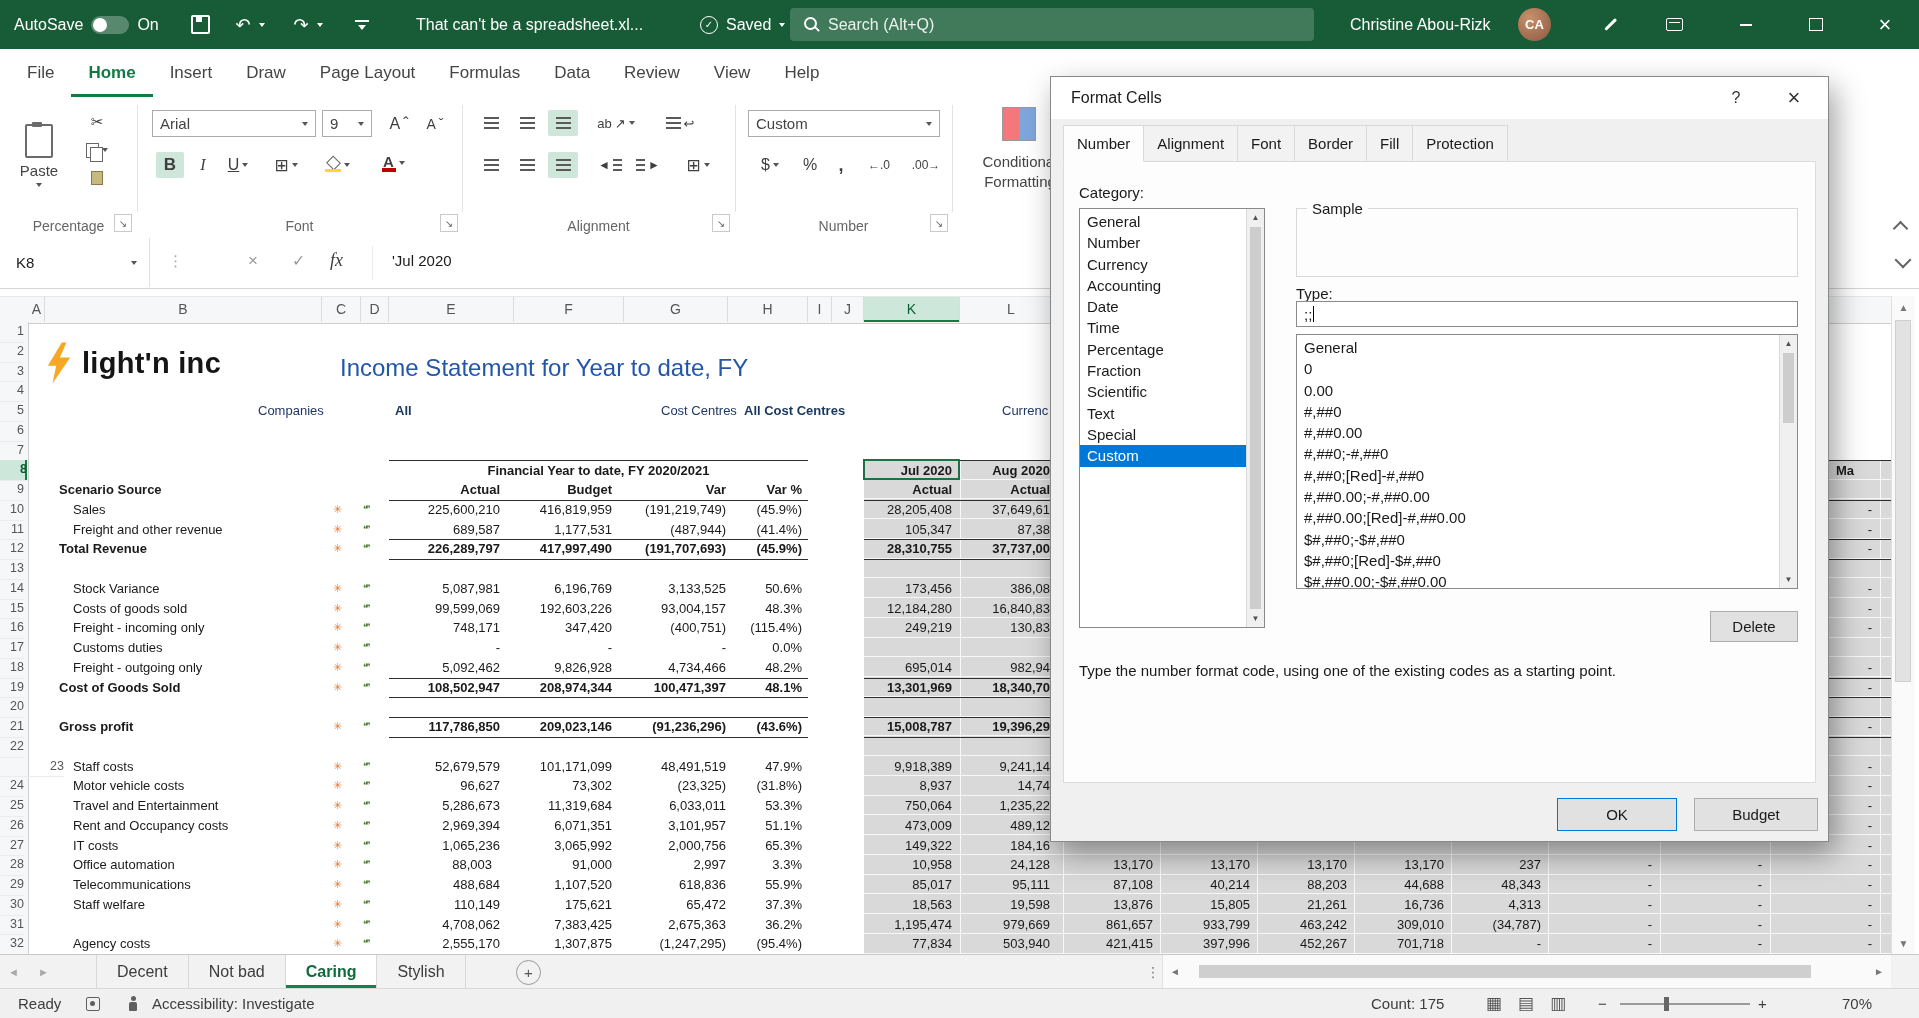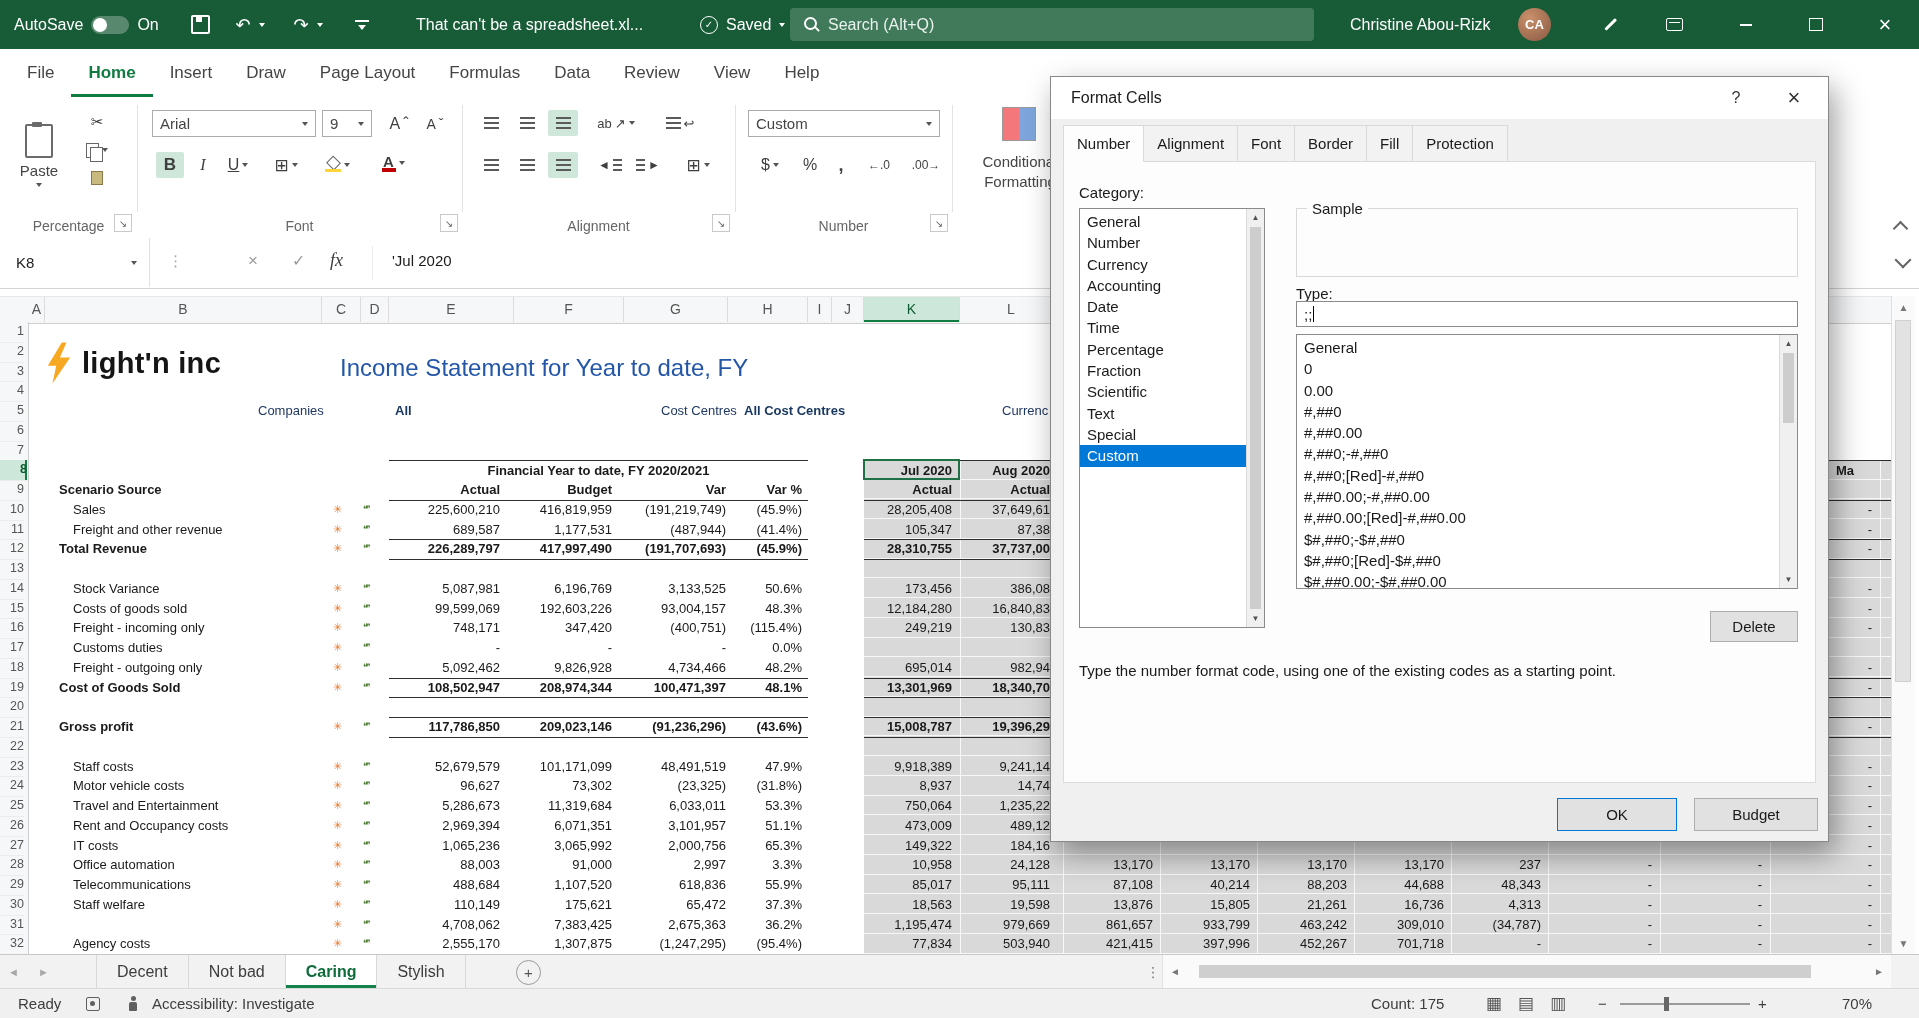--- a/index.html
+++ b/index.html
@@ -587,21 +587,21 @@
         <div class="cell num" style="top: 513.5px; left: 340px; width: 160px;">1,065,236</div>
         <div class="cell num" style="top: 513.5px; left: 452px; width: 160px;">3,065,992</div>
         <div class="cell num" style="top: 513.5px; left: 566px; width: 160px;">2,000,756</div>
         <div class="cell num" style="top: 513.5px; left: 642px; width: 160px;">65.3%</div>
         <div class="cell num" style="top: 513.5px; left: 792px; width: 160px;">149,322</div>
         <div class="cell num" style="top: 513.5px; left: 890px; width: 160px;">184,16</div>
         <div class="cell num" style="top: 513.5px; left: 1712px; width: 160px;">-</div>
         <div class="cell" style="top: 533.25px; left: 73px;">Office automation</div>
         <div class="cell ic1" style="top: 533.25px; left: 333px;">✳</div>
         <div class="cell ic2" style="top: 533.25px; left: 363px;">❝❞</div>
-        <div class="cell num" style="top: 533.25px; left: 340px; width: 160px;">88,003</div>
+        <div class="cell num" style="top: 533.25px; left: 332px; width: 160px;">88,003</div>
         <div class="cell num" style="top: 533.25px; left: 452px; width: 160px;">91,000</div>
         <div class="cell num" style="top: 533.25px; left: 566px; width: 160px;">2,997</div>
         <div class="cell num" style="top: 533.25px; left: 642px; width: 160px;">3.3%</div>
         <div class="cell num" style="top: 533.25px; left: 792px; width: 160px;">10,958</div>
         <div class="cell num" style="top: 533.25px; left: 890px; width: 160px;">24,128</div>
         <div class="cell num" style="top: 533.25px; left: 993px; width: 160px;">13,170</div>
         <div class="cell num" style="top: 533.25px; left: 1090px; width: 160px;">13,170</div>
         <div class="cell num" style="top: 533.25px; left: 1187px; width: 160px;">13,170</div>
         <div class="cell num" style="top: 533.25px; left: 1284px; width: 160px;">13,170</div>
         <div class="cell num" style="top: 533.25px; left: 1381px; width: 160px;">237</div>
@@ -726,21 +726,21 @@
       <div class="row-h" style="top: 237px;">13</div>
       <div class="row-h" style="top: 256.75px;">14</div>
       <div class="row-h" style="top: 276.5px;">15</div>
       <div class="row-h" style="top: 296.25px;">16</div>
       <div class="row-h" style="top: 316px;">17</div>
       <div class="row-h" style="top: 335.75px;">18</div>
       <div class="row-h" style="top: 355.5px;">19</div>
       <div class="row-h" style="top: 375.25px;">20</div>
       <div class="row-h" style="top: 395px;">21</div>
       <div class="row-h" style="top: 414.75px;">22</div>
-      <div class="row-h" style="top: 434.5px;">23</div>
+      <div class="row-h" style="top: 434.5px; padding-left: 40px;">23</div>
       <div class="row-h" style="top: 454.25px;">24</div>
       <div class="row-h" style="top: 474px;">25</div>
       <div class="row-h" style="top: 493.75px;">26</div>
       <div class="row-h" style="top: 513.5px;">27</div>
       <div class="row-h" style="top: 533.25px;">28</div>
       <div class="row-h" style="top: 553px;">29</div>
       <div class="row-h" style="top: 572.75px;">30</div>
       <div class="row-h" style="top: 592.5px;">31</div>
       <div class="row-h" style="top: 612.25px;">32</div>
     </div>

